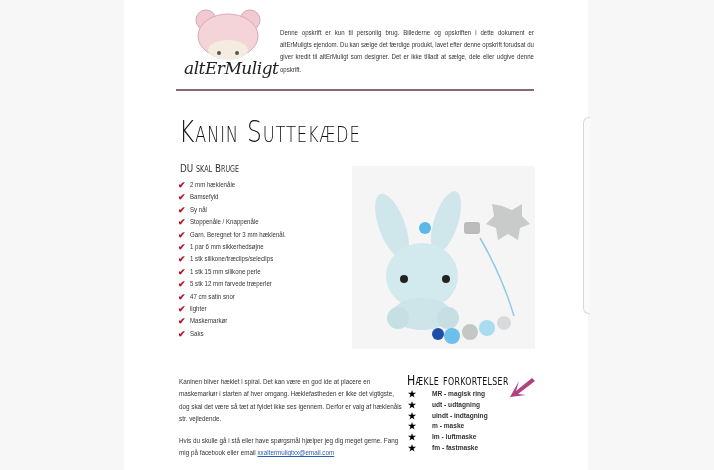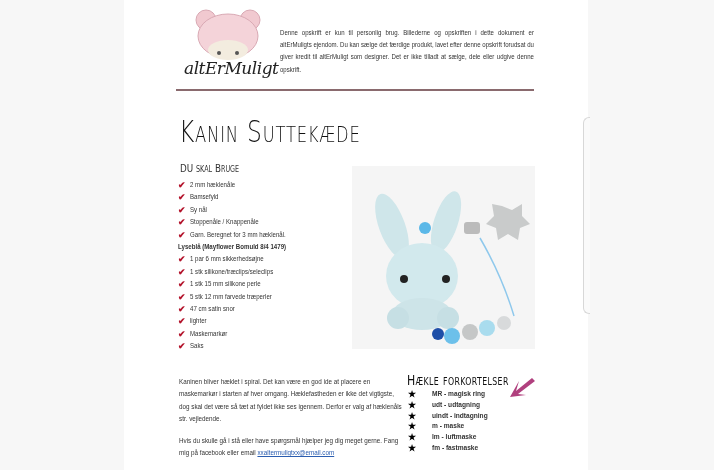--- a/index.html
+++ b/index.html
@@ -130,23 +130,20 @@
         <span class="txt">Sy nål</span>
       </li>
     <li>
         <span class="check">✔</span>
         <span class="txt">Stoppenåle / Knappenåle</span>
       </li>
     <li>
         <span class="check">✔</span>
         <span class="txt">Garn. Beregnet for 3 mm hæklenål.</span>
       </li>
-    <li class="note">
-        <span class="txt">Lyseblå (Mayflower Bomuld 8/4 1479)</span>
-      </li>
     <li>
         <span class="check">✔</span>
         <span class="txt">1 par 6 mm sikkerhedsøjne</span>
       </li>
     <li>
         <span class="check">✔</span>
         <span class="txt">1 stk silikone/træclips/seleclips</span>
       </li>
     <li>
         <span class="check">✔</span>

